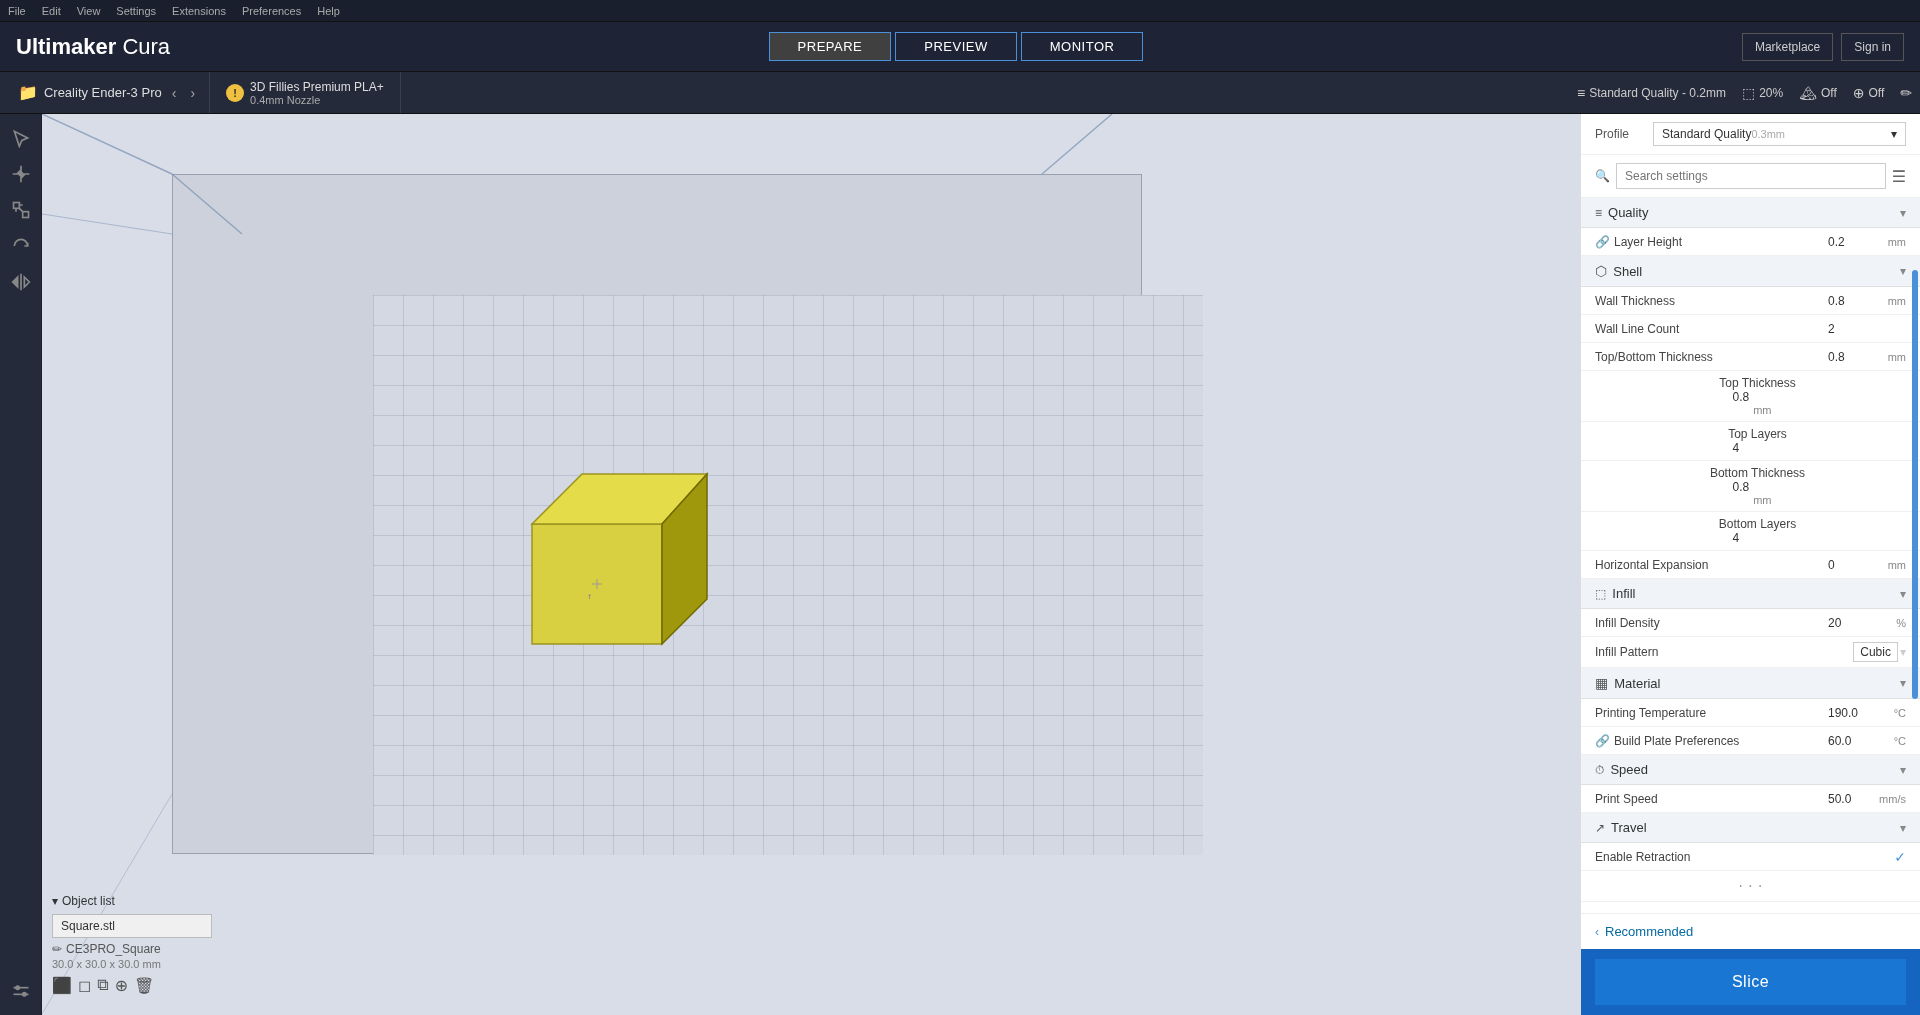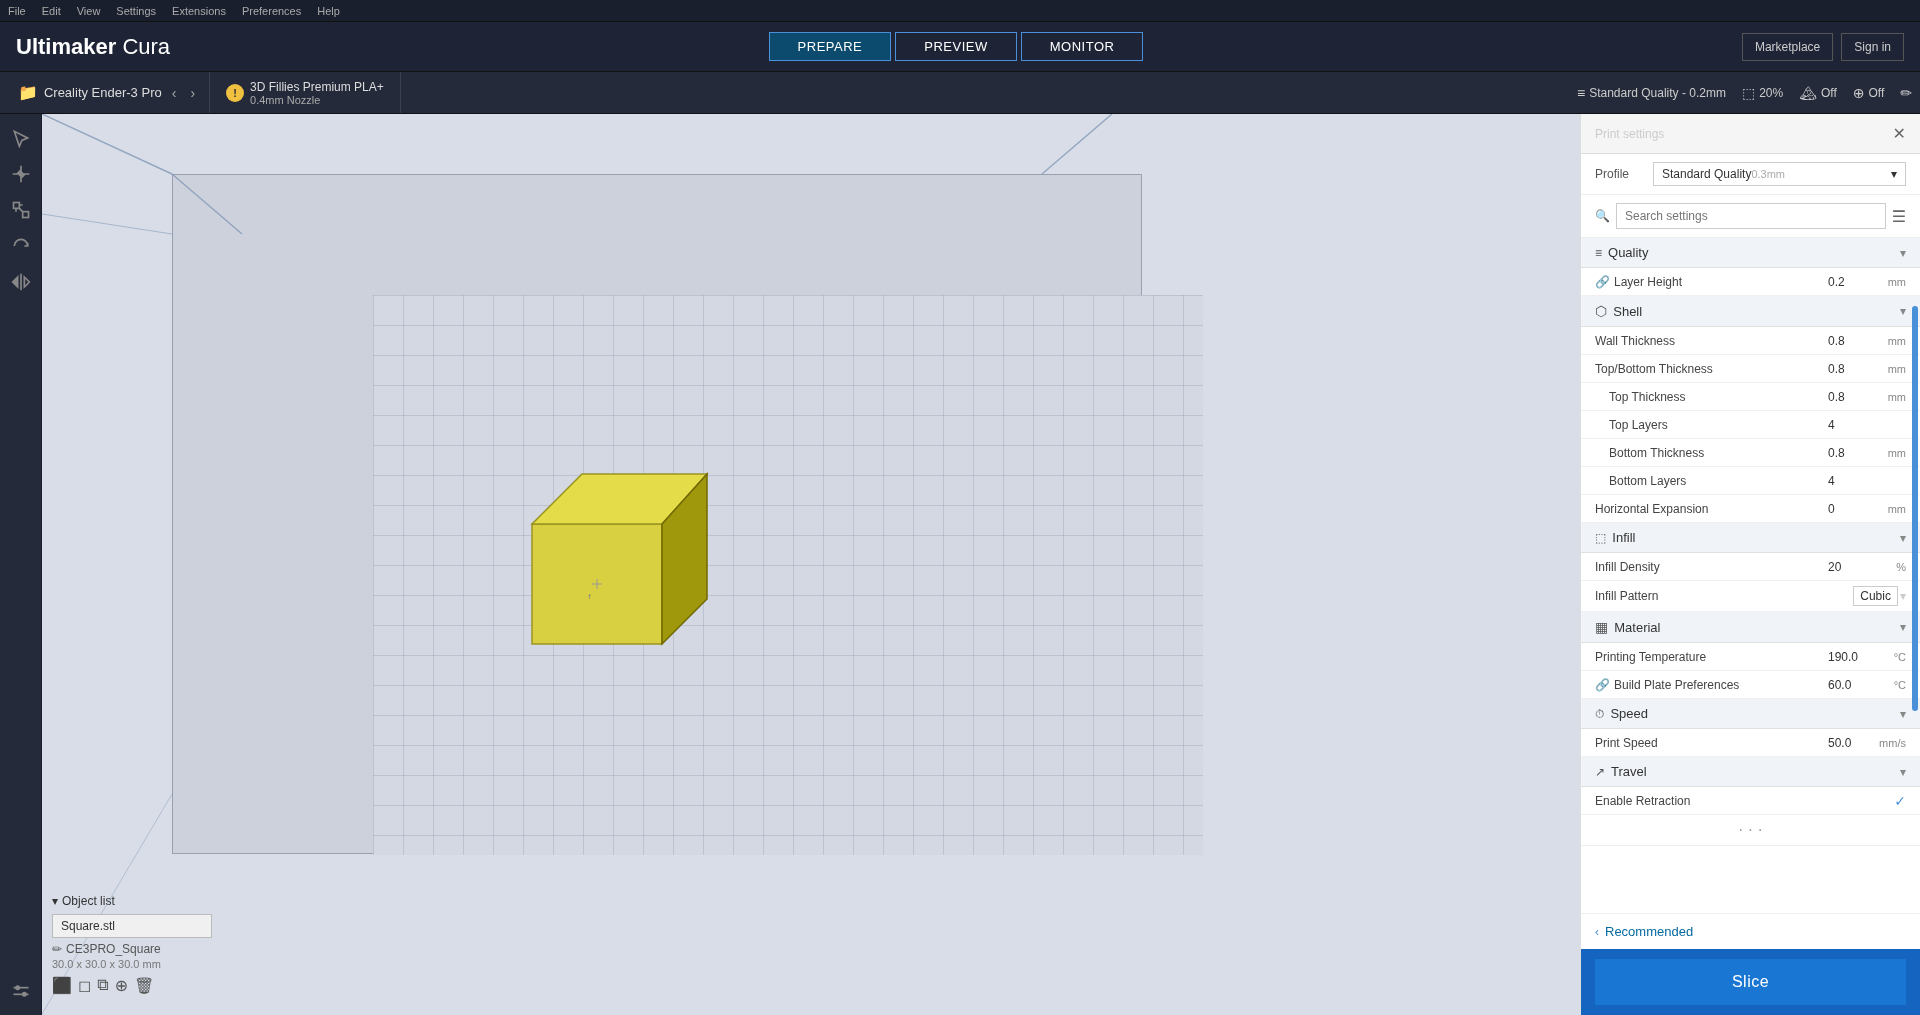--- a/index.html
+++ b/index.html
@@ -8,21 +8,21 @@
     
     #menubar { background: #1a1f2e; color: #aaa; display: flex; align-items: center; height: 22px; padding: 0 8px; gap: 16px; font-size: 11px; border-bottom: 1px solid #111; }
     #menubar span { cursor: pointer; }
 
     
     #titlebar { background: #1e2436; display: flex; align-items: center; height: 50px; padding: 0 16px; border-bottom: 1px solid #111; }
     #app-title { font-size: 22px; color: #fff; font-weight: 300; margin-right: auto; }
     #app-title strong { font-weight: 700; }
     #nav-tabs { display: flex; gap: 4px; }
     .nav-tab { padding: 6px 28px; border: 1px solid #4a90d9; color: #fff; font-size: 13px; cursor: pointer; background: transparent; letter-spacing: 0.5px; }
-    .nav-tab.active { background: #0c4a6e; }
+    .nav-tab.active { background: #404040; }
     #titlebar-right { display: flex; gap: 8px; margin-left: auto; }
     .tb-btn { padding: 6px 12px; border: 1px solid #555; background: transparent; color: #ccc; font-size: 12px; cursor: pointer; }
 
     
     #toolbar { background: #252a3a; height: 42px; display: flex; align-items: center; padding: 0 8px; border-bottom: 1px solid #111; gap: 0; }
     #printer-section { display: flex; align-items: center; gap: 6px; padding: 0 10px; border-right: 1px solid #3a3f50; height: 100%; }
     #printer-section .folder-icon { color: #e8a020; font-size: 16px; }
     #printer-name { color: #ddd; font-size: 13px; }
     .arrow-btn { background: none; border: none; color: #aaa; cursor: pointer; font-size: 14px; padding: 0 4px; }
     #material-section { display: flex; align-items: center; gap: 6px; padding: 0 16px; border-right: 1px solid #3a3f50; height: 100%; }
@@ -67,21 +67,21 @@
     #search-menu-icon { color: #666; cursor: pointer; }
     
     
     #settings-list { flex: 1; overflow-y: auto; }
     .settings-section-header { background: #f0f4f8; padding: 7px 14px; display: flex; align-items: center; justify-content: space-between; cursor: pointer; border-bottom: 1px solid #e0e0e0; }
     .settings-section-header .section-icon { color: #555; margin-right: 6px; }
     .settings-section-header .section-title { font-size: 13px; color: #333; font-weight: 500; flex: 1; }
     .settings-section-header .chevron { color: #888; }
     
     .setting-row { display: flex; align-items: center; padding: 5px 14px; border-bottom: 1px solid #f0f0f0; min-height: 28px; }
-    .setting-row.sub { padding-left: 28px; }
+    .setting-row.sub { padding-left: 28px; flex-direction: column; }
     .setting-name { flex: 1; color: #444; font-size: 12px; }
     .setting-value { color: #333; font-size: 12px; min-width: 50px; }
     .setting-unit { color: #888; font-size: 11px; width: 28px; text-align: right; }
     .setting-link-icon { color: #aaa; font-size: 12px; margin-right: 4px; cursor: pointer; }
     .setting-dropdown { display: flex; align-items: center; gap: 2px; }
     .setting-dropdown-val { border: 1px solid #ccc; padding: 2px 6px; font-size: 12px; color: #333; background: #fff; cursor: pointer; }
     .setting-checkbox { color: #4a90d9; }
 
     
     #settings-list::-webkit-scrollbar { width: 6px; }
@@ -269,24 +269,20 @@
         <span class="obj-tool">◻</span>
         <span class="obj-tool">⧉</span>
         <span class="obj-tool">⊕</span>
         <span class="obj-tool">🗑</span>
       </div>
     </div>
   </div>
 
   <div id="right-panel">
 
-    <div id="panel-header">
-      <span>Print settings</span>
-      <button id="close-panel">✕</button>
-    </div>
 
     <div id="profile-row">
       <span id="profile-label">Profile</span>
       <div id="profile-select">
         <span>Standard Quality</span>
         <span style="color:#aaa;font-size:11px;">0.3mm</span>
         <span style="margin-left:auto;">▾</span>
       </div>
     </div>
 
@@ -314,20 +310,25 @@
         <span class="section-icon" style="font-size:14px;">⬡</span>
         <span class="section-title">Shell</span>
         <span class="chevron">▾</span>
       </div>
       <div class="setting-row">
         <span class="setting-name">Wall Thickness</span>
         <span class="setting-value">0.8</span>
         <span class="setting-unit">mm</span>
       </div>
       <div class="setting-row">
+        <span class="setting-name">Wall Line Count</span>
+        <span class="setting-value">2</span>
+        <span class="setting-unit"></span>
+      </div>
+      <div class="setting-row">
         <span class="setting-name">Top/Bottom Thickness</span>
         <span class="setting-value">0.8</span>
         <span class="setting-unit">mm</span>
       </div>
       <div class="setting-row sub">
         <span class="setting-name">Top Thickness</span>
         <span class="setting-value">0.8</span>
         <span class="setting-unit">mm</span>
       </div>
       <div class="setting-row sub">

